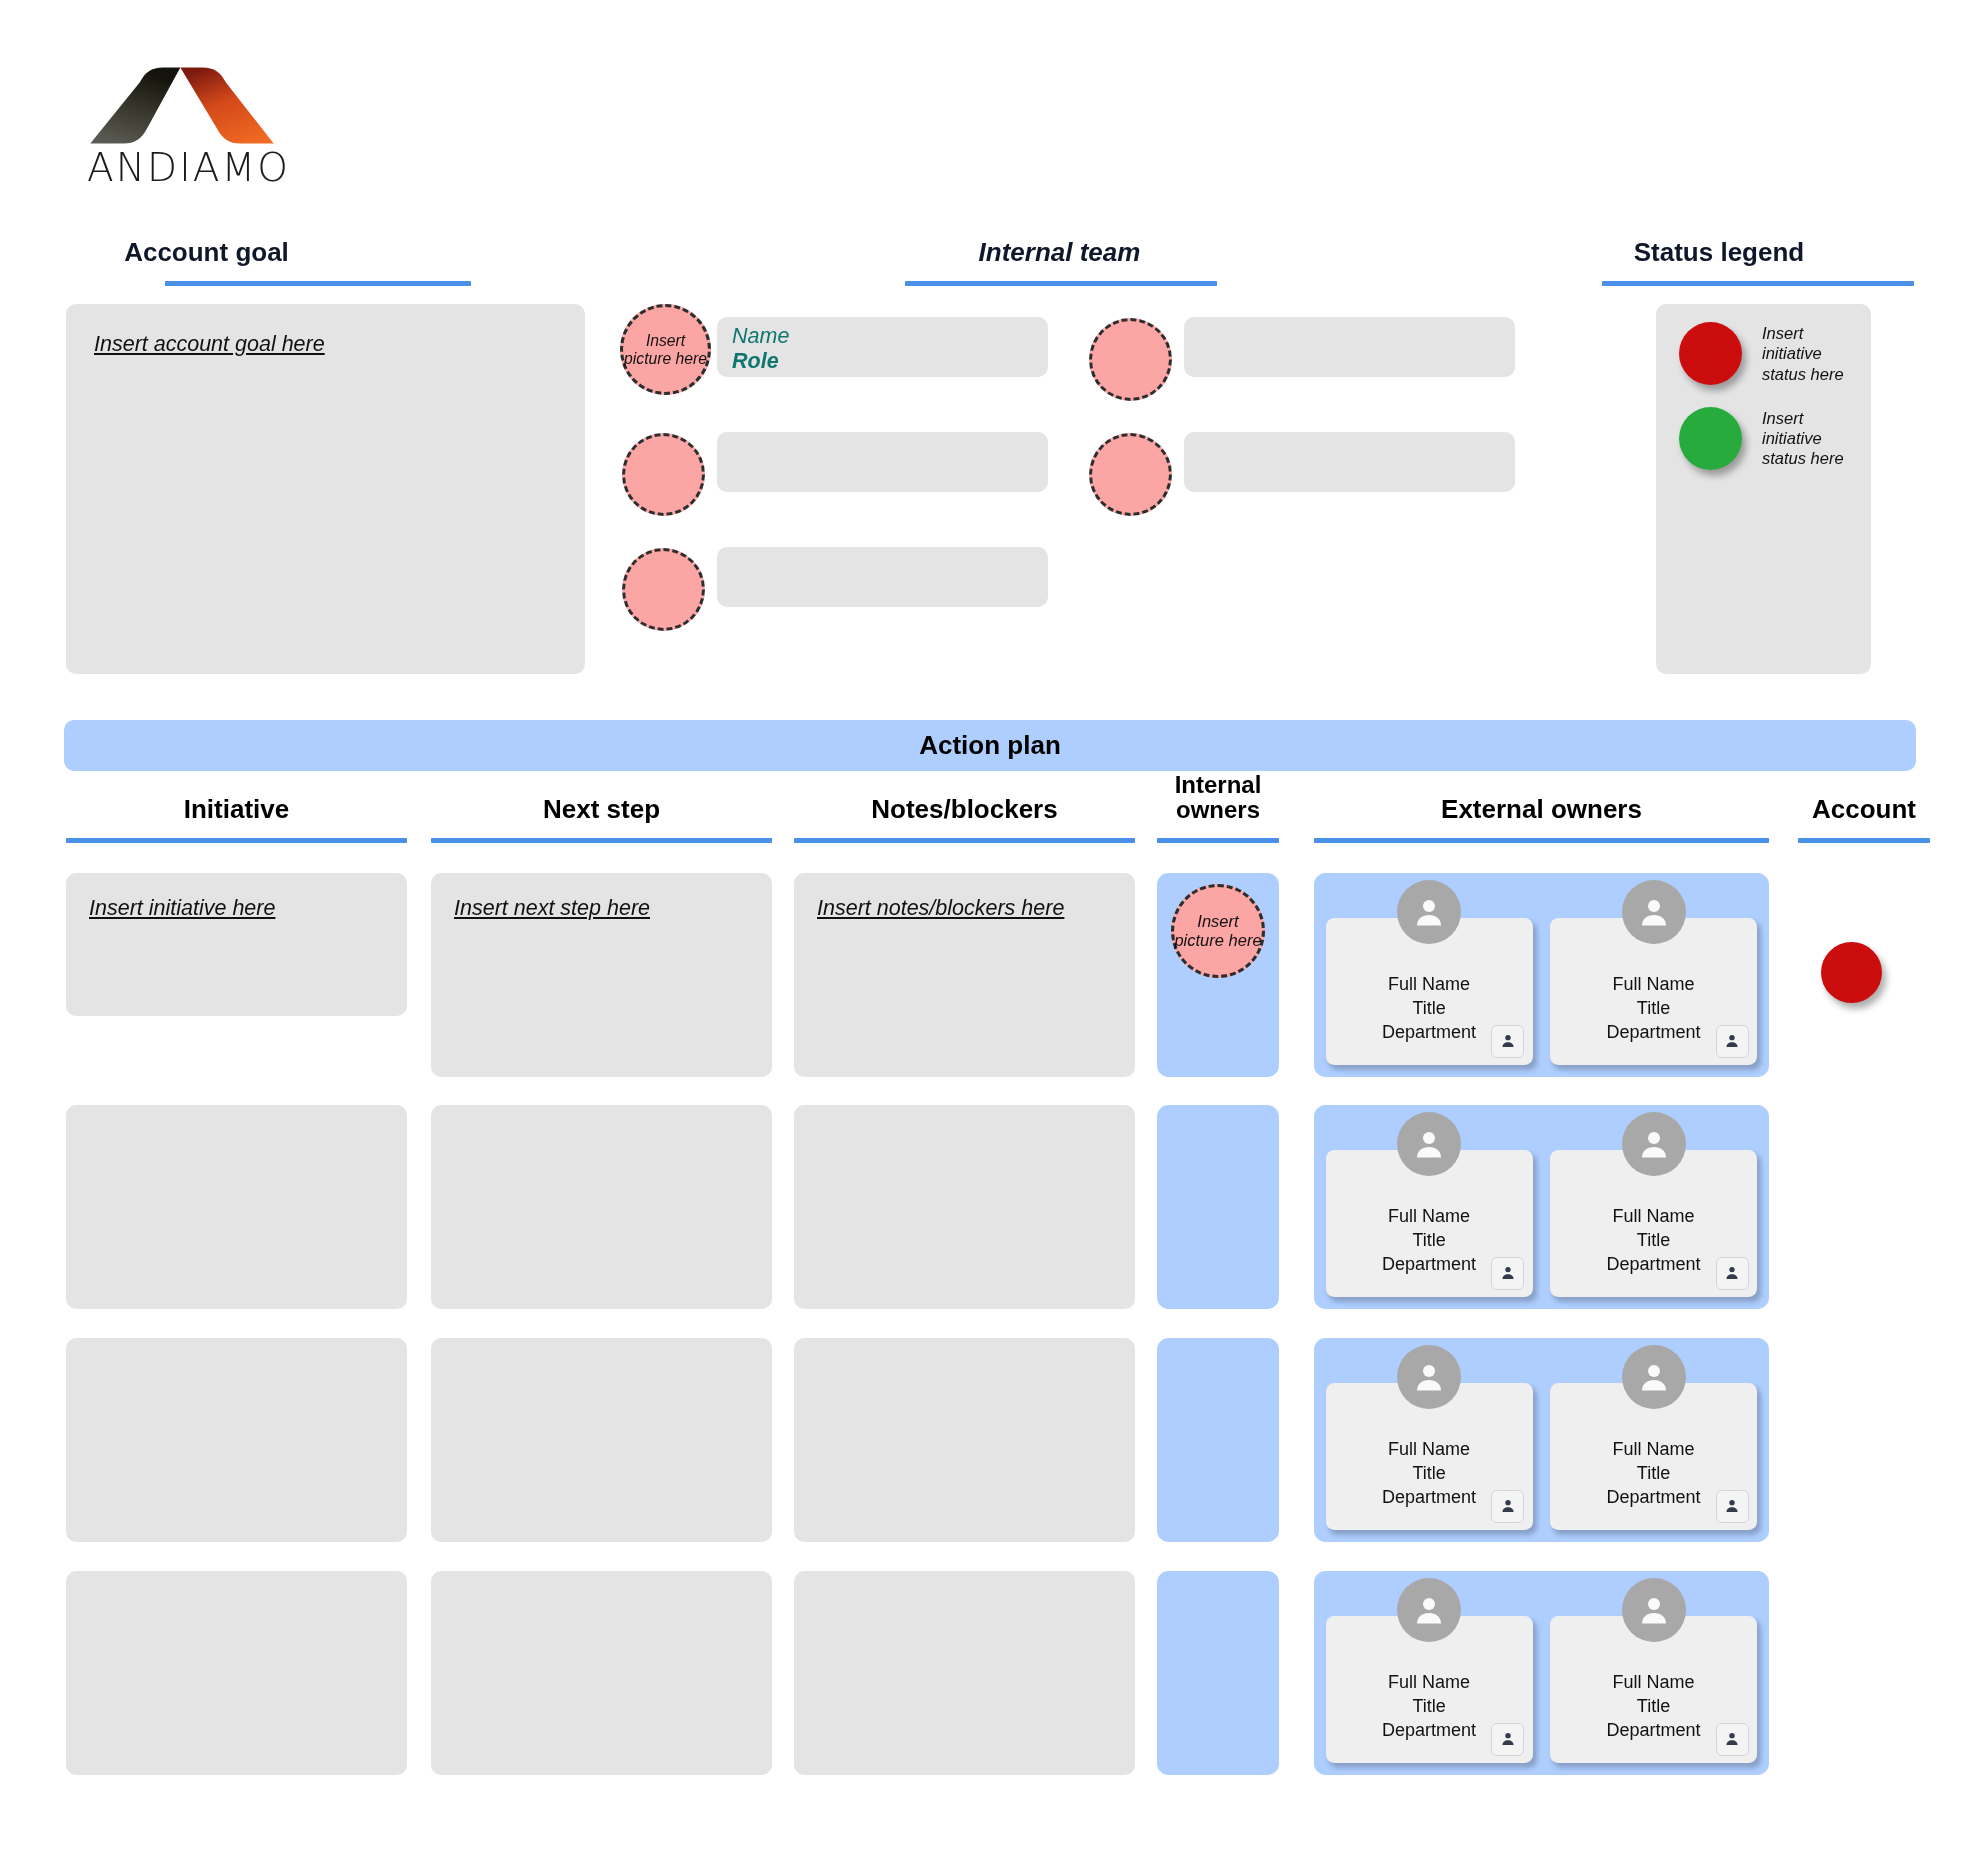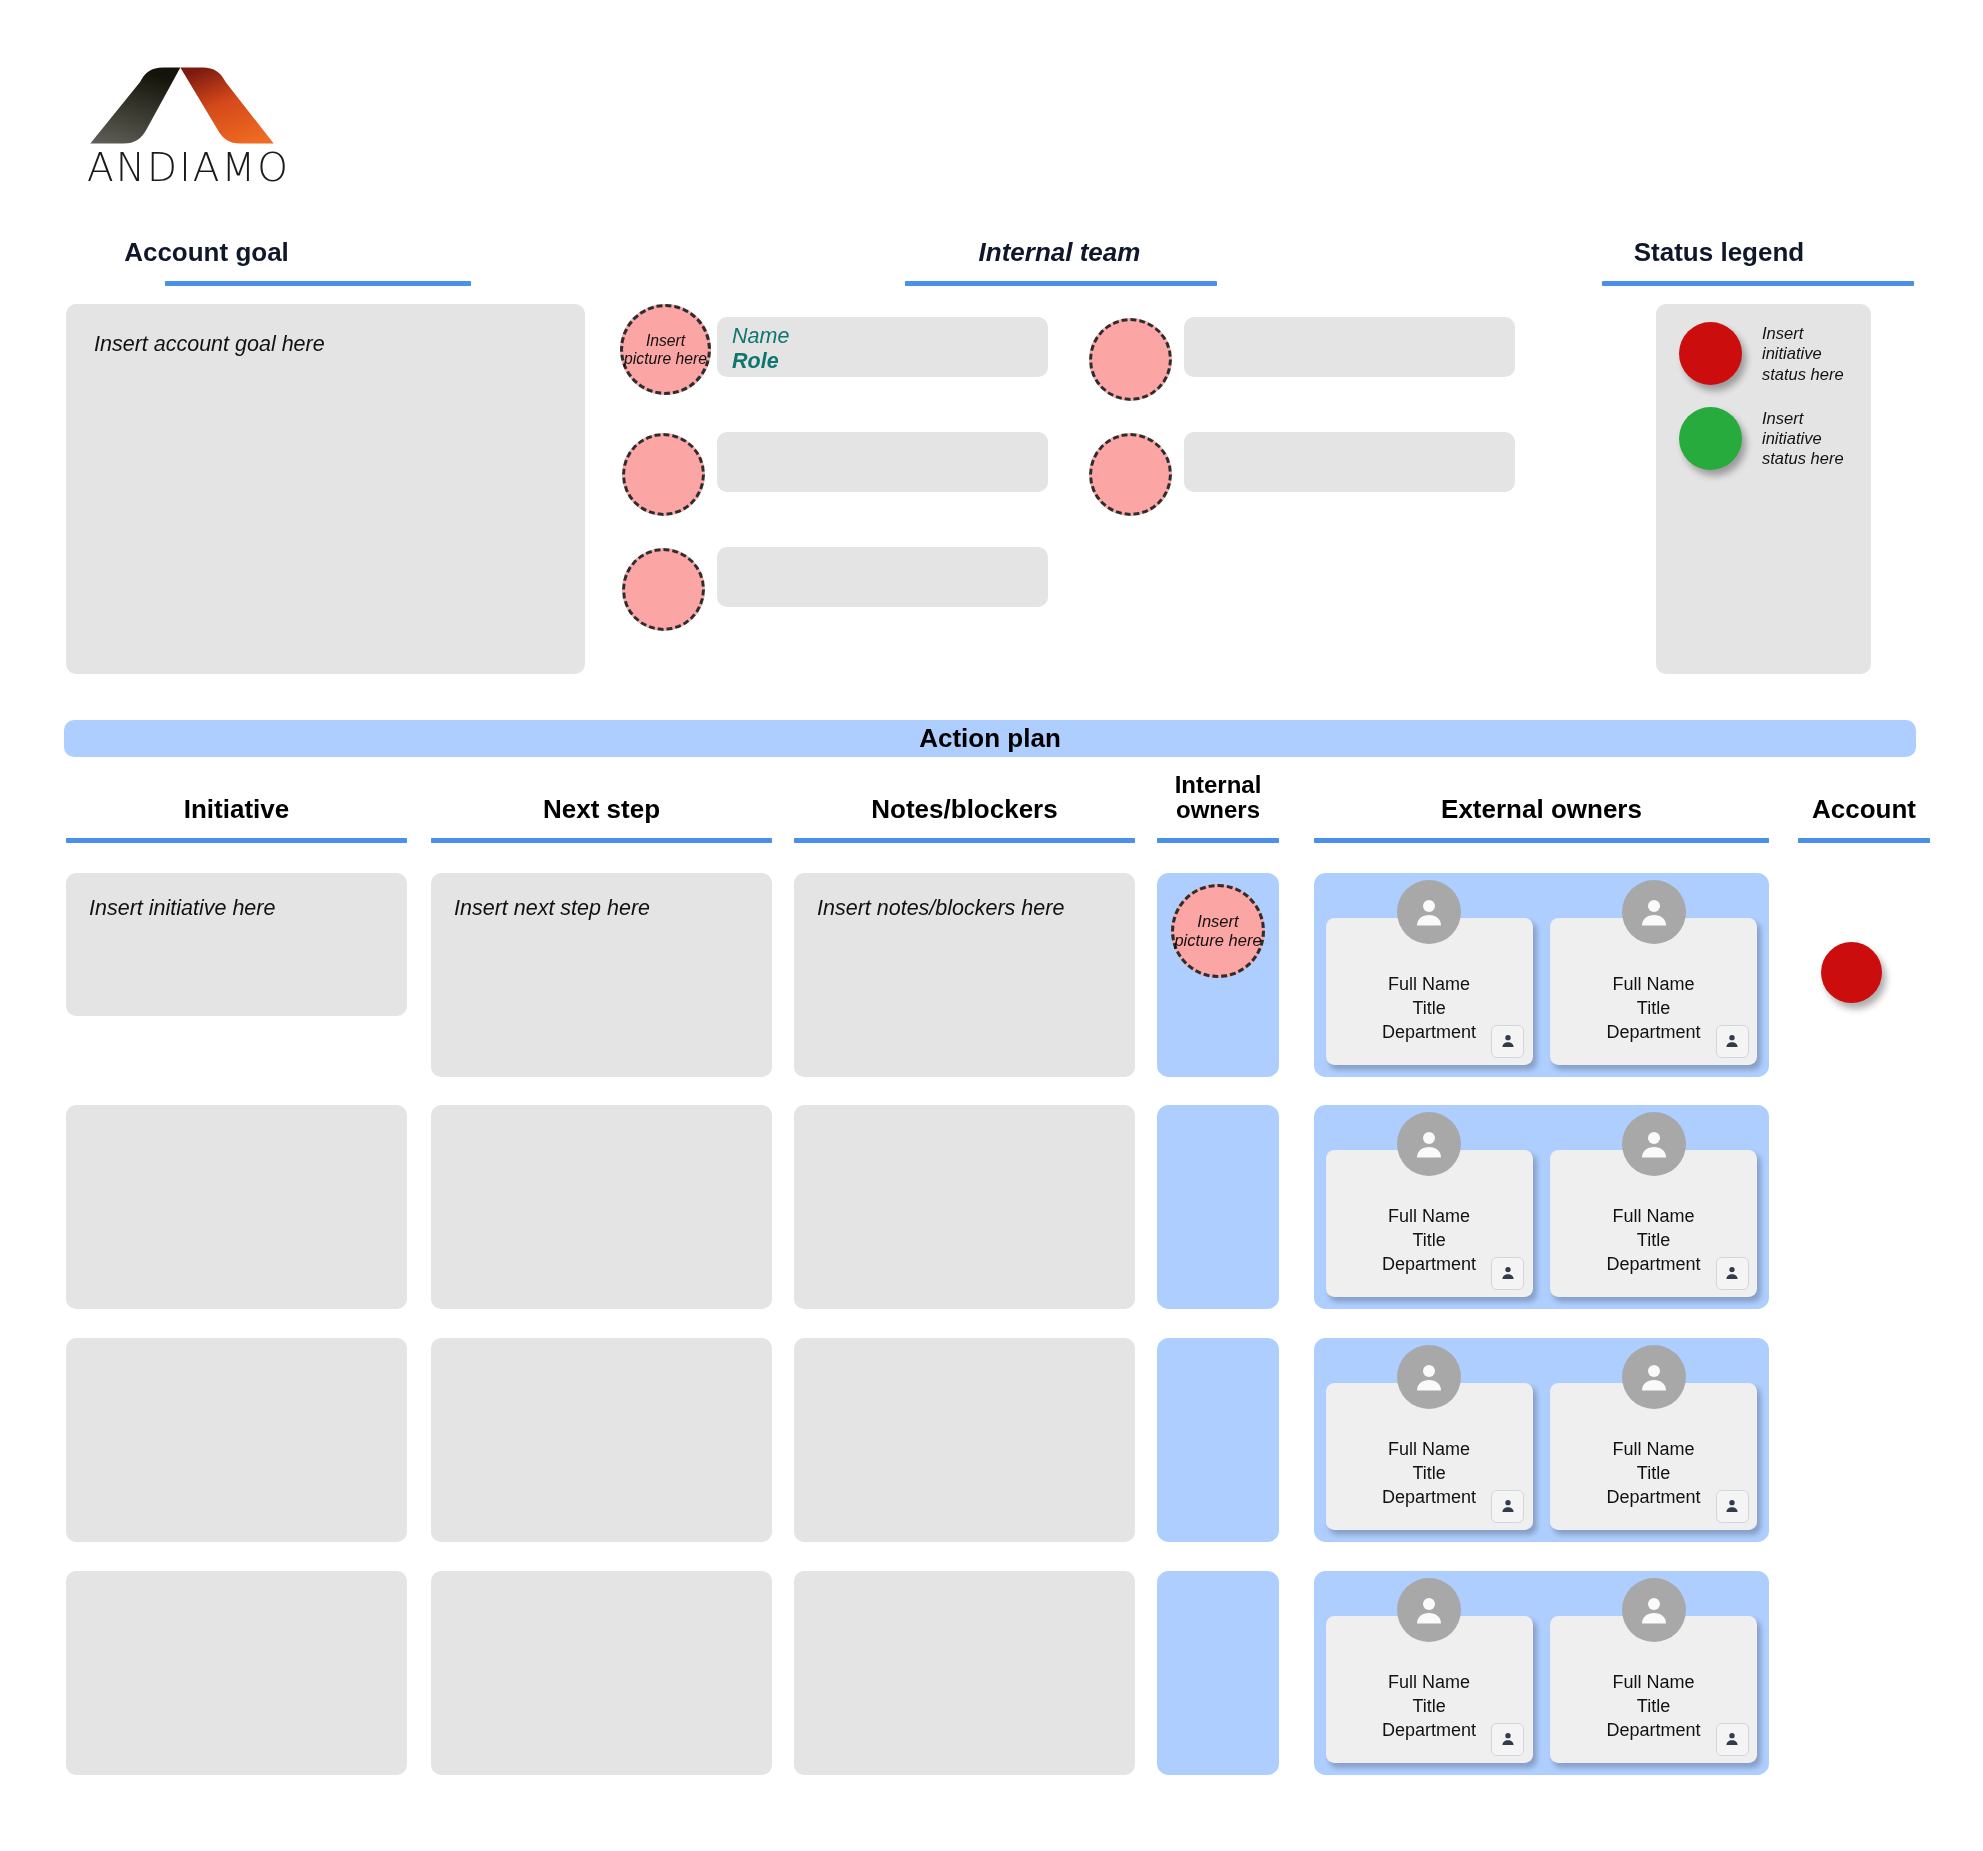--- a/index.html
+++ b/index.html
@@ -28,20 +28,21 @@
     font-size:26px;font-weight:bold;color:#0f172a;
     text-align:center;line-height:1.1;
   }
   .sec-rule{height:5px;background:#4a90e8;border-radius:0.8px;}
 
   
   .gbox{background:#e4e4e4;border-radius:10px;}
   .ph{
     font-style:italic;font-size:21.5px;color:#111;
     line-height:1.25;
+    text-decoration:underline;
   }
 
   
   .dashcircle{
     border:3.3px dashed #2d2d2d;border-radius:50%;
     background:#fca5a5;
     display:flex;align-items:center;justify-content:center;
     text-align:center;
     font-style:italic;font-size:15.7px;line-height:1.12;color:#111;
     box-sizing:border-box;
@@ -169,21 +170,21 @@
   <div class="legend-row" style="padding:18px 0 0 23px;">
     <div class="dot dot-red" style="width:63px;height:63px;flex:none;"></div>
     <div class="legend-text" style="margin-left:20px;width:91px;">Insert initiative status here</div>
   </div>
   <div class="legend-row" style="padding:21.5px 0 0 23px;">
     <div class="dot dot-green" style="width:63px;height:63px;flex:none;"></div>
     <div class="legend-text" style="margin-left:20px;width:91px;">Insert initiative status here</div>
   </div>
 </div>
 
-<div class="abs" id="ap-banner" style="left:64px;top:720px;width:1852px;height:37px;">
+<div class="abs" id="ap-banner" style="left:64px;top:720px;width:1852px;height:51px;">
   <span>Action plan</span>
 </div>
 
 <div class="abs col-head" style="left:66px;top:796px;width:341px;">Initiative</div>
 <div class="abs sec-rule" style="left:66px;top:838px;width:341px;"></div>
 
 <div class="abs col-head" style="left:431px;top:796px;width:341px;">Next step</div>
 <div class="abs sec-rule" style="left:431px;top:838px;width:341px;"></div>
 
 <div class="abs col-head" style="left:794px;top:796px;width:341px;">Notes/blockers</div>

